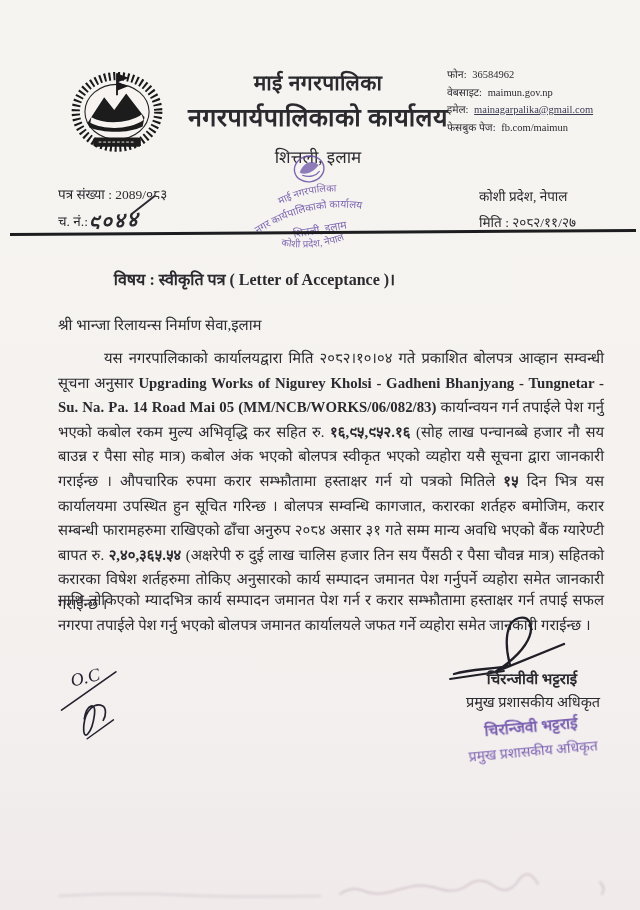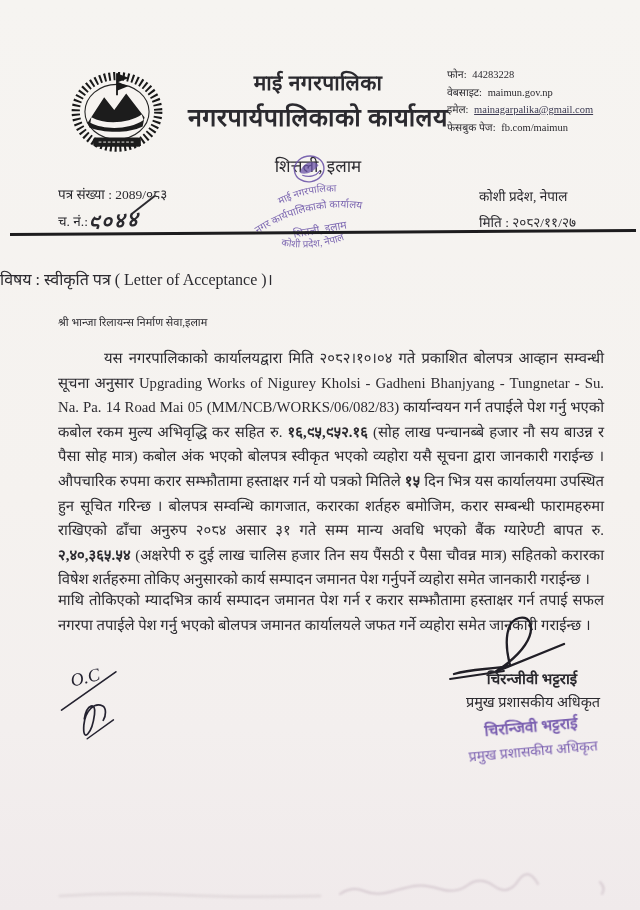--- a/index.html
+++ b/index.html
@@ -11,43 +11,43 @@
   .page{
     position:relative;width:640px;height:910px;overflow:hidden;
     background:linear-gradient(180deg,#f6f4f1 0%,#f5f2ef 55%,#f3efee 80%,#f0eaeb 100%);
   }
   .abs{position:absolute;}
   
   .emblem{left:62px;top:64px;width:110px;height:92px;}
   .org-block{left:168px;top:68px;width:300px;text-align:center;}
   .org-name{font-size:21px;font-weight:bold;letter-spacing:.5px;}
   .office-name{font-size:25px;font-weight:bold;margin-top:3px;letter-spacing:.5px;}
-  .org-address{font-size:17px;margin-top:21px;}
+  .org-address{font-size:17px;margin-top:12px;}
   .contact{left:447px;top:66px;width:200px;font-size:10.5px;line-height:17.5px;white-space:nowrap;}
   .contact-row span{vertical-align:baseline;}
   .contact-label{margin-right:3px;}
   .email-value{text-decoration:underline;color:#3b3a52;margin-top:32px;}
   .meta-left{left:58px;top:183px;font-size:13.5px;line-height:23px;}
   .chno-line{margin-top:2px;}
   .chno-value{
     display:inline-block;font-size:21px;font-style:italic;font-weight:bold;
     letter-spacing:2px;transform:rotate(-4deg);position:relative;top:2px;
   }
   .chno-slash{left:128px;top:204px;width:30px;height:1.6px;background:#2b2a2f;transform:rotate(-38deg);}
   .meta-right{left:479px;top:184px;font-size:13.5px;line-height:26px;}
   .rule{left:10px;top:231px;width:626px;height:2.6px;background:#1d1c1e;transform:rotate(-0.35deg);}
   .header-stamp{left:236px;top:146px;width:158px;height:112px;opacity:.88;filter:blur(.4px);}
   
-  .subject{left:0;top:268px;width:509px;font-size:16px;font-weight:normal;}
-  .addressee{left:58px;top:314px;font-size:11px;}
+  .subject{left:0;top:268px;width:509px;text-align:center;font-size:16px;font-weight:bold;}
+  .addressee{left:58px;top:314px;font-size:15px;}
   .para{left:58px;width:546px;font-size:14.8px;line-height:24.6px;text-align:justify;margin:0;}
   .p1{top:346px;text-indent:46px;}
   .p2{top:588px;}
   .bold{font-weight:bold;}
-  .en{font-weight:normal;font-family:"Liberation Serif", serif;}
+  .en{font-weight:bold;font-family:"Liberation Serif", serif;}
   
   .signature-ink{left:448px;top:612px;width:140px;height:78px;}
   .sig-name{left:452px;top:668px;width:160px;text-align:center;font-size:15px;font-weight:bold;}
   .sig-designation{left:438px;top:691px;width:190px;text-align:center;font-size:14.5px;}
   .sig-stamp{
     left:432px;top:715px;width:200px;text-align:center;
     color:#7a5fb0;transform:rotate(-5deg);filter:blur(.3px);
   }
   .sig-stamp-name{font-size:15.5px;font-weight:bold;}
   .sig-stamp-designation{font-size:14px;margin-top:4px;}
@@ -74,21 +74,21 @@
 
   <div class="abs org-block">
     <div class="org-name">माई नगरपालिका</div>
     <div class="office-name">नगरपार्यपालिकाको कार्यालय</div>
     <div class="org-address">शित्तली, इलाम</div>
   </div>
 
   <div class="abs contact">
     <div class="contact-row">
       <span class="contact-label">फोन:</span>
-      <span>44283228</span>
+      <span>36584962</span>
     </div>
     <div class="contact-row">
       <span class="contact-label">वेबसाइट:</span>
       <span>maimun.gov.np</span>
     </div>
     <div class="contact-row">
       <span class="contact-label">इमेल:</span>
       <span class="email-value">mainagarpalika@gmail.com</span>
     </div>
     <div class="contact-row">

